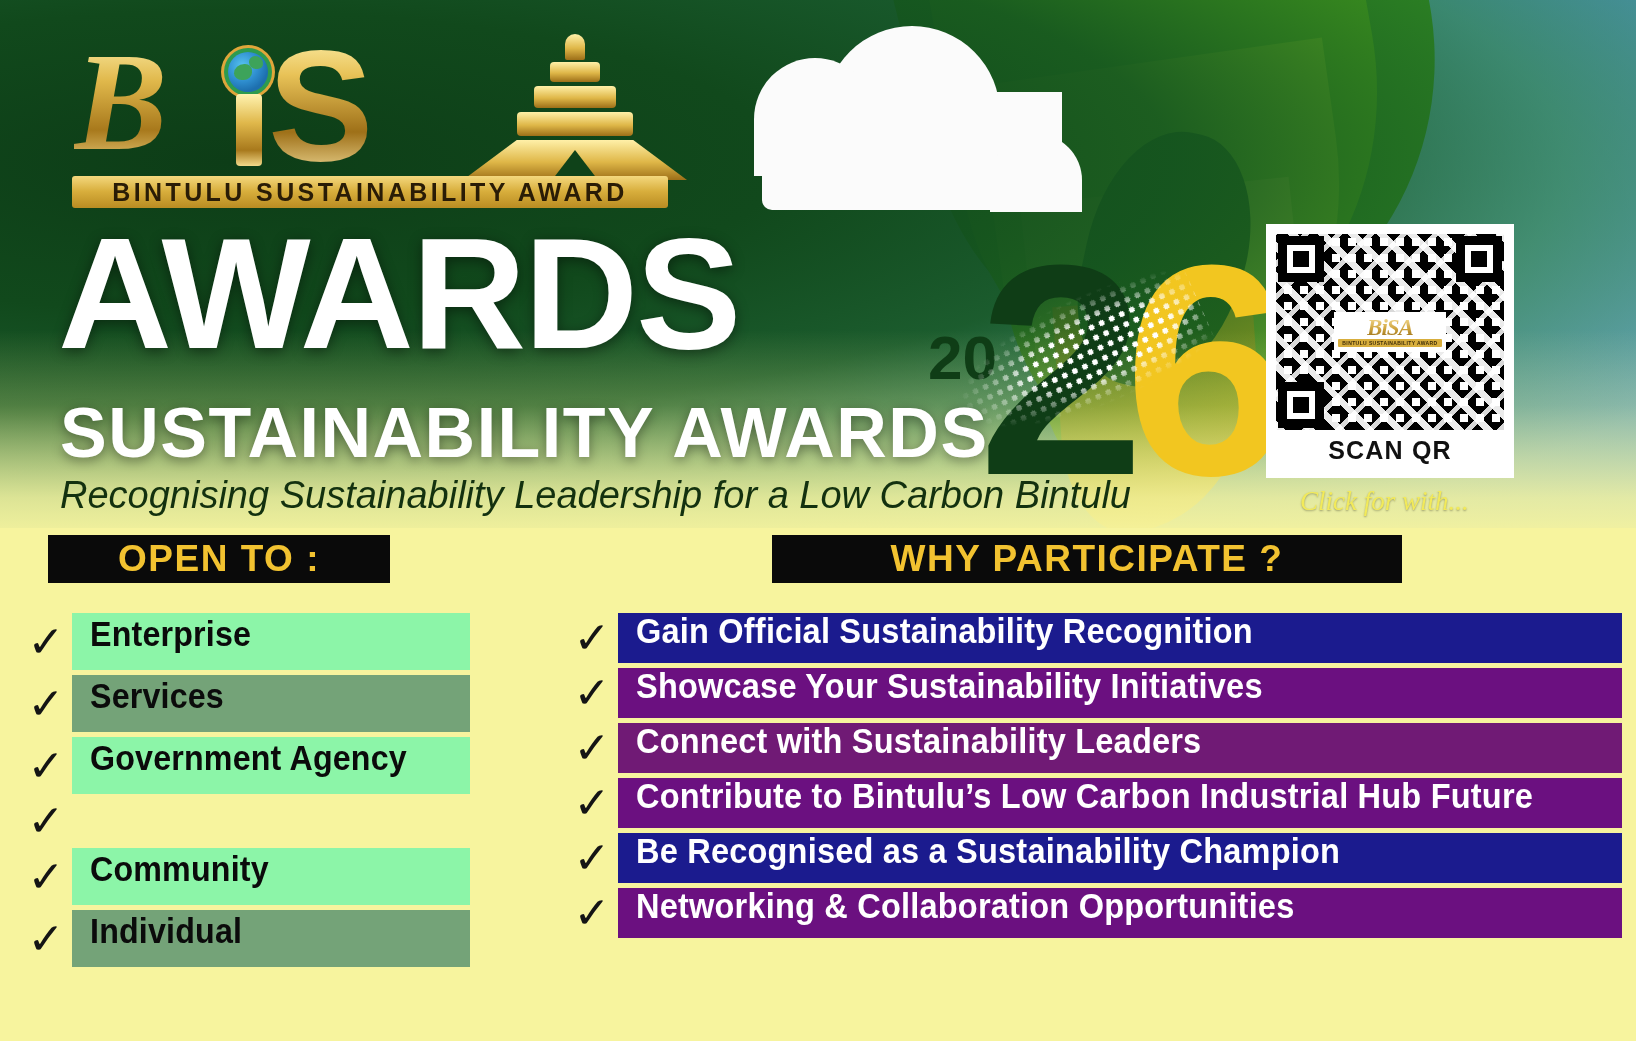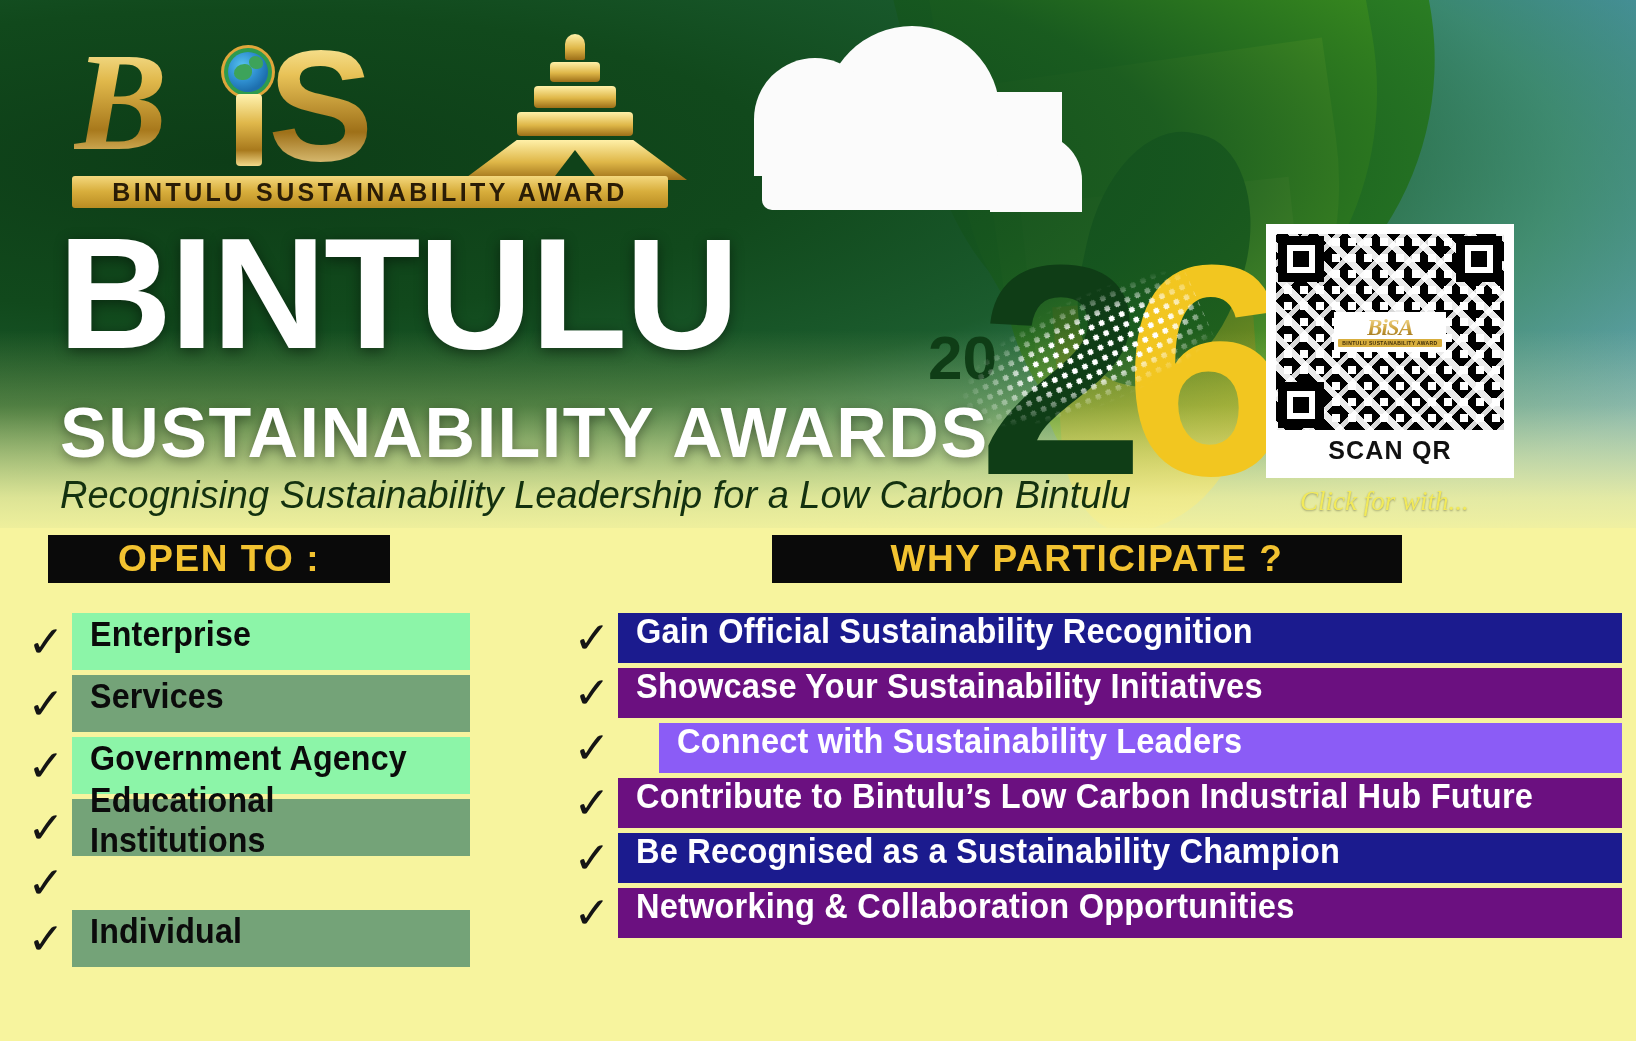--- a/index.html
+++ b/index.html
@@ -345,21 +345,21 @@
         <div class="tier t3"></div>
         <div class="tier t4"></div>
         <div class="notch"></div>
       </div>
     </div>
     <div class="logo-band">
       <span>BINTULU SUSTAINABILITY AWARD</span>
     </div>
   </div>
 
-  <div class="headline">BINTULU</div>
+  <div class="headline">AWARDS</div>
   <div class="subhead">SUSTAINABILITY AWARDS</div>
   <div class="tagline">Recognising Sustainability Leadership for a Low Carbon Bintulu</div>
 
   <div class="year-wrap">
     <div class="year-2">2</div>
     <div class="year-6">6</div>
     <div class="year-20">20</div>
     <div class="year-swoosh"></div>
   </div>
 
@@ -404,26 +404,26 @@
         </div>
       </div>
       <div class="row">
         <div class="check">✓</div>
         <div class="pill" style="background: rgb(140, 245, 168);">
           <span>Government Agency</span>
         </div>
       </div>
       <div class="row">
         <div class="check">✓</div>
-        <div class="pill" style="background: rgb(116, 163, 120);">
-          <span>Educational Institutions</span>
-        </div>
-      </div>
-      <div class="row">
-        <div class="check">✓</div>
+      </div>
+      <div class="row">
+        <div class="check">✓</div>
+        <div class="pill" style="background: rgb(140, 245, 168);">
+          <span>Community</span>
+        </div>
       </div>
       <div class="row">
         <div class="check">✓</div>
         <div class="pill" style="background: rgb(116, 163, 120);">
           <span>Individual</span>
         </div>
       </div>
     </div>
 
   <div class="list list-why" id="why-list">
@@ -434,21 +434,21 @@
         </div>
       </div>
       <div class="row">
         <div class="check">✓</div>
         <div class="pill" style="background: rgb(107, 16, 128);">
           <span>Showcase Your Sustainability Initiatives</span>
         </div>
       </div>
       <div class="row">
         <div class="check">✓</div>
-        <div class="pill" style="background: #8b5cf6; margin-left: 41px;">
+        <div class="pill" style="background: #701a75;">
           <span>Connect with Sustainability Leaders</span>
         </div>
       </div>
       <div class="row">
         <div class="check">✓</div>
         <div class="pill" style="background: rgb(107, 16, 128);">
           <span>Contribute to Bintulu’s Low Carbon Industrial Hub Future</span>
         </div>
       </div>
       <div class="row">

